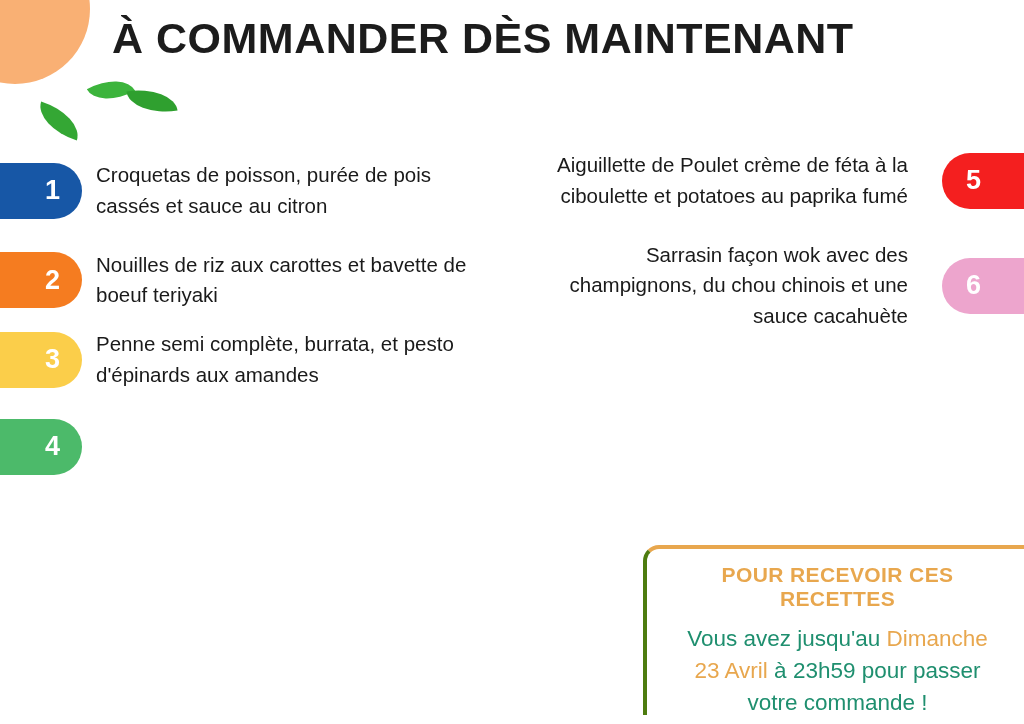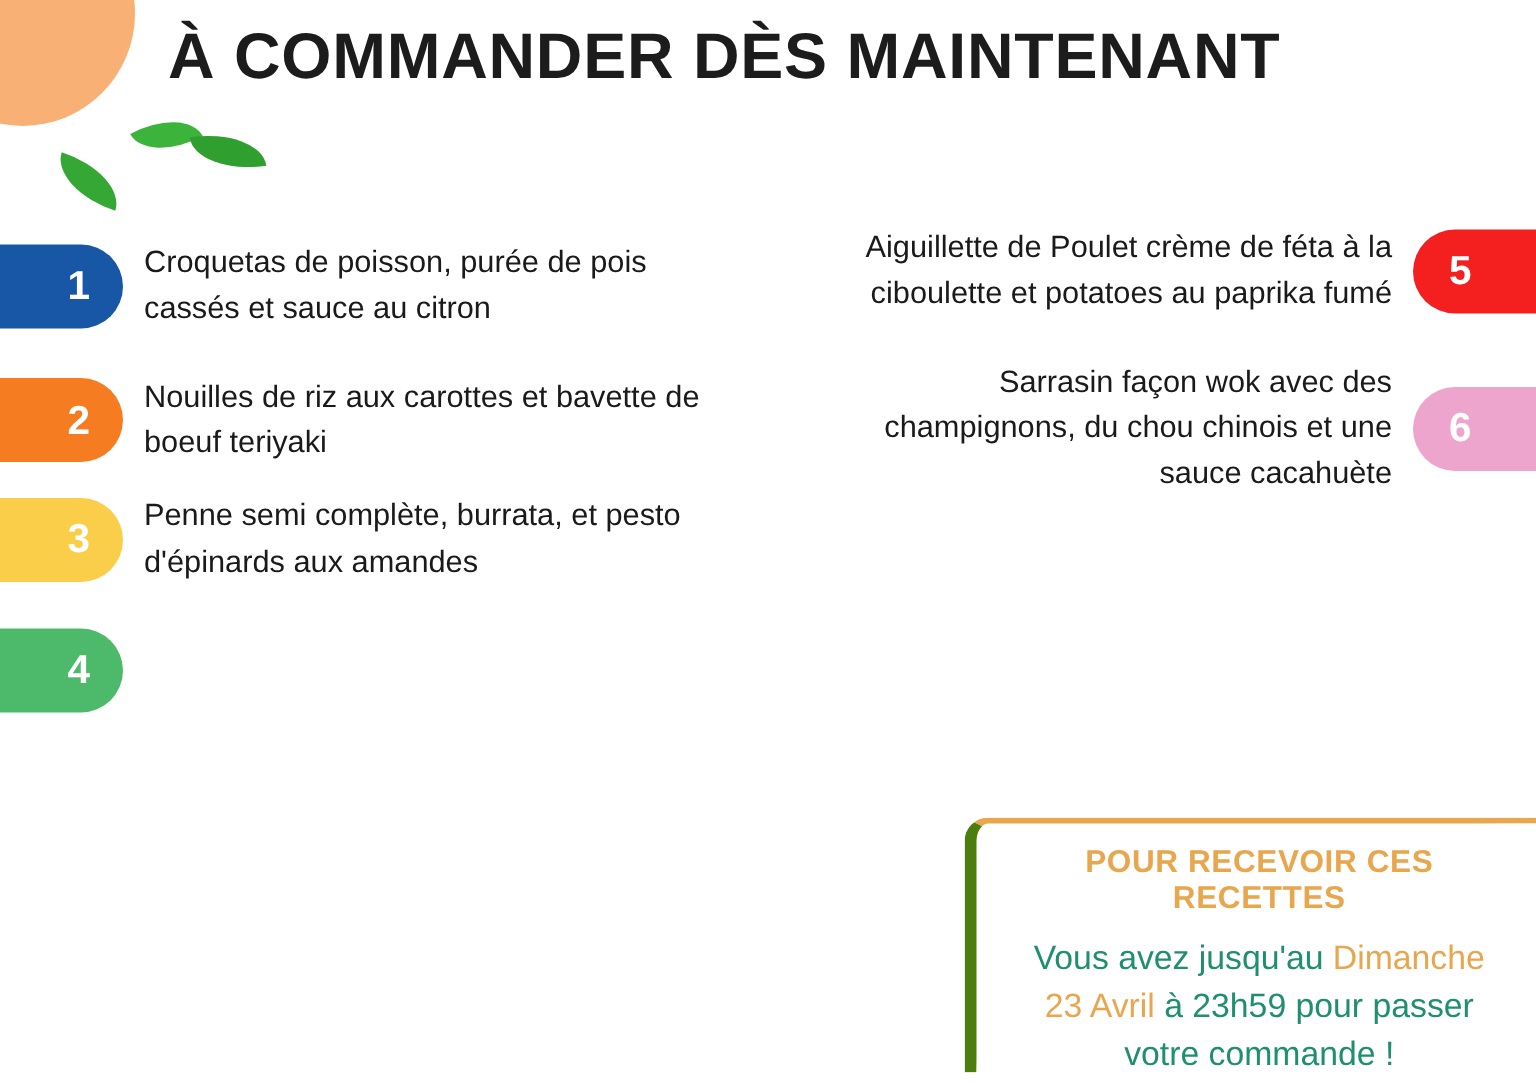--- a/index.html
+++ b/index.html
@@ -66,21 +66,21 @@
     left: 520px;
     top: 150px;
     width: 504px;
   }
 
   .row {
     display: flex;
     align-items: center;
     margin-bottom: 18px;
   }
-  .row.right { justify-content: flex-start; }
+  .row.right { justify-content: flex-start; gap: 20px; }
 
   .num-badge {
     width: 82px;
     height: 56px;
     flex: 0 0 82px;
     display: flex;
     align-items: center;
     justify-content: center;
     color: #ffffff;
     font-size: 27px;
@@ -115,21 +115,21 @@
   .r3 { margin-bottom: 28px; }
 
   
   .cta {
     position: absolute;
     left: 643px;
     top: 545px;
     width: 381px;
     height: 170px;
     border-top: 4px solid #e8a74e;
-    border-left: 8px solid #4d7c0f;
+    border-left: 4px solid #4d7c0f;
     border-top-left-radius: 16px;
     box-sizing: border-box;
     padding: 14px 10px 0 14px;
     text-align: center;
   }
   .cta-title {
     color: #e8a74e;
     font-size: 21px;
     font-weight: bold;
     letter-spacing: 0.4px;

